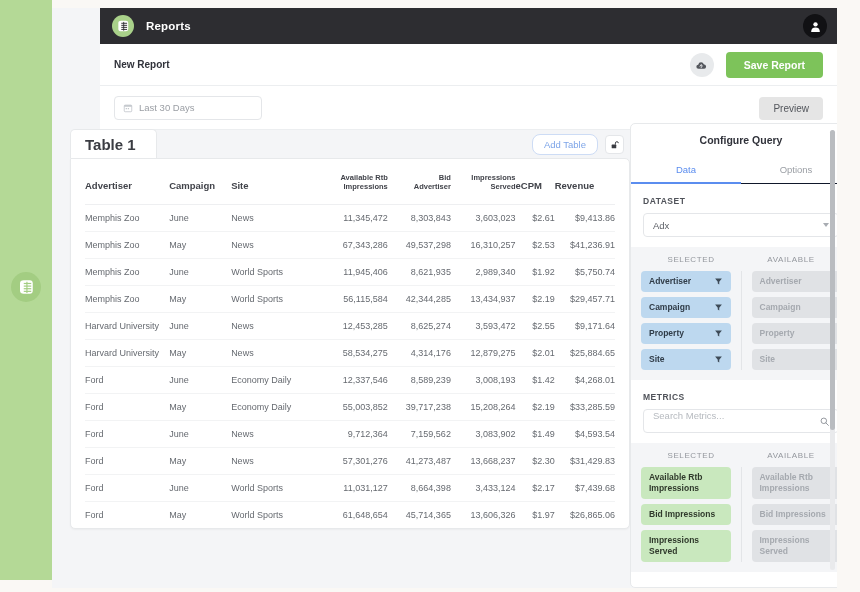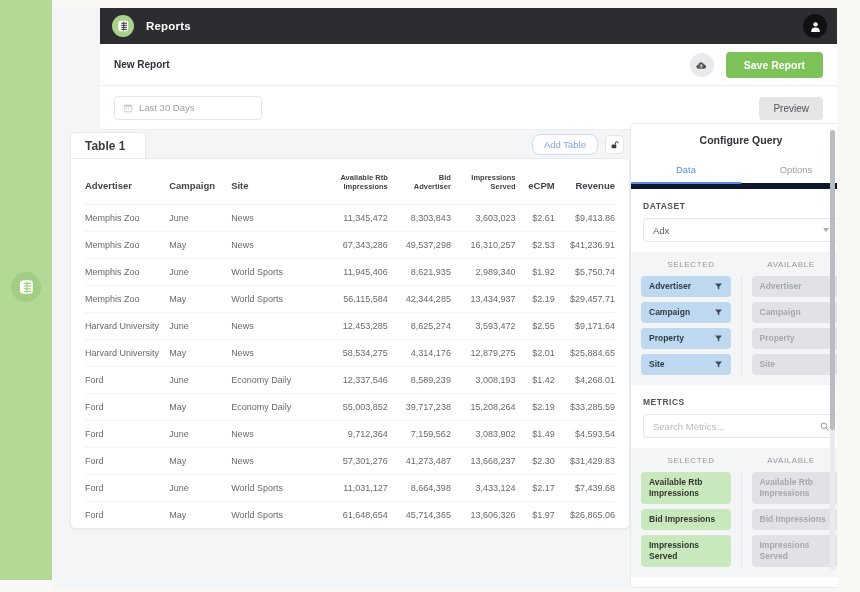--- a/index.html
+++ b/index.html
@@ -121,21 +121,21 @@
   .table-area {
     position: absolute; left: 18px; top: 0;
     width: 560px;
   }
   .tab-strip { display: flex; align-items: flex-end; height: 28px; position: relative; }
   .tab {
     background: #ffffff;
     border: 1px solid #e7e9eb; border-bottom: none;
     border-radius: 5px 5px 0 0;
     padding: 6px 20px 5px 14px;
-    font-size: 12px; font-weight: bold; color: #3a3c42;
+    font-size: 15px; font-weight: bold; color: #3a3c42;
     cursor: pointer;
     margin-top: 12px;
   }
   .tab-actions {
     position: absolute; right: 6px; bottom: 3px;
     display: flex; align-items: center; gap: 7px;
   }
   .add-table-btn {
     border: 1px solid #cddcf5; border-radius: 8px;
     color: #7ea5e8; background: #fff;
@@ -161,21 +161,21 @@
   table.report thead th {
     font-size: 9.5px; font-weight: bold; color: #41434a;
     padding: 14px 0 12px 0;
     border-bottom: 1px solid #eeeff1;
     vertical-align: bottom;
     white-space: pre-line;
     line-height: 1.25;
   }
   table.report thead th.txt { text-align: left; }
   table.report thead th.num { text-align: right; font-size: 7.5px; }
-  table.report thead th.numb { text-align: right; font-size: 9.5px; }
+  table.report thead th.numb { text-align: left; font-size: 9.5px; }
   table.report tbody td {
     font-size: 9px; color: #666a70;
     padding: 8px 0;
     border-bottom: 1px solid #f2f3f4;
     white-space: nowrap;
   }
   table.report tbody tr:last-child td { border-bottom: none; }
   table.report tbody td.txt { text-align: left; }
   table.report tbody td.num { text-align: right; }
   .col-adv { width: 88px; }
@@ -193,21 +193,21 @@
     width: 222px; height: 465px;
     background: #ffffff;
     border: 1px solid #e7e9eb;
     border-radius: 5px;
     overflow: hidden;
   }
   .config-head {
     height: 32px; display: flex; align-items: center; justify-content: center;
     font-size: 10.5px; font-weight: bold; color: #30323a;
   }
-  .config-tabs { display: flex; border-bottom: 6px solid #0f172a; }
+  .config-tabs { display: flex; border-bottom: 1px solid #0f172a; }
   .config-tab {
     flex: 1; text-align: center; font-size: 9.5px;
     padding: 8px 0 7px 0; color: #9a9ea4; cursor: pointer;
   }
   .config-tab.active {
     color: #5b8def; border-bottom: 2px solid #5b8def;
     margin-bottom: -1px;
   }
   .section-label {
     font-size: 8.5px; font-weight: bold; color: #50535a;
@@ -246,21 +246,21 @@
   }
   .chip-dim-sel { background: #bdd8ef; color: #2f3b47; }
   .chip-dim-avl { background: #e0e2e5; color: #a5a9af; }
   .chip-met-sel { background: #c9e8be; color: #303a2c; }
   .chip-met-avl { background: #e0e2e5; color: #a5a9af; }
   .chip svg { width: 9px; height: 9px; flex: 0 0 auto; display: block; }
 
   .metrics-search {
     margin: 0 12px; height: 24px;
     border: 1px solid #e4e6e9; border-radius: 4px;
-    display: flex; align-items: center; padding: 0 9px;
+    display: flex; align-items: flex-start; padding: 0 9px;
     position: relative;
   }
   .metrics-search input {
     border: none; outline: none; width: 100%;
     font-size: 9.5px; color: #5c5f66;
     font-family: "Liberation Sans", sans-serif;
     background: transparent;
   }
   .metrics-search input::placeholder { color: #b6babf; }
   .metrics-search svg {

